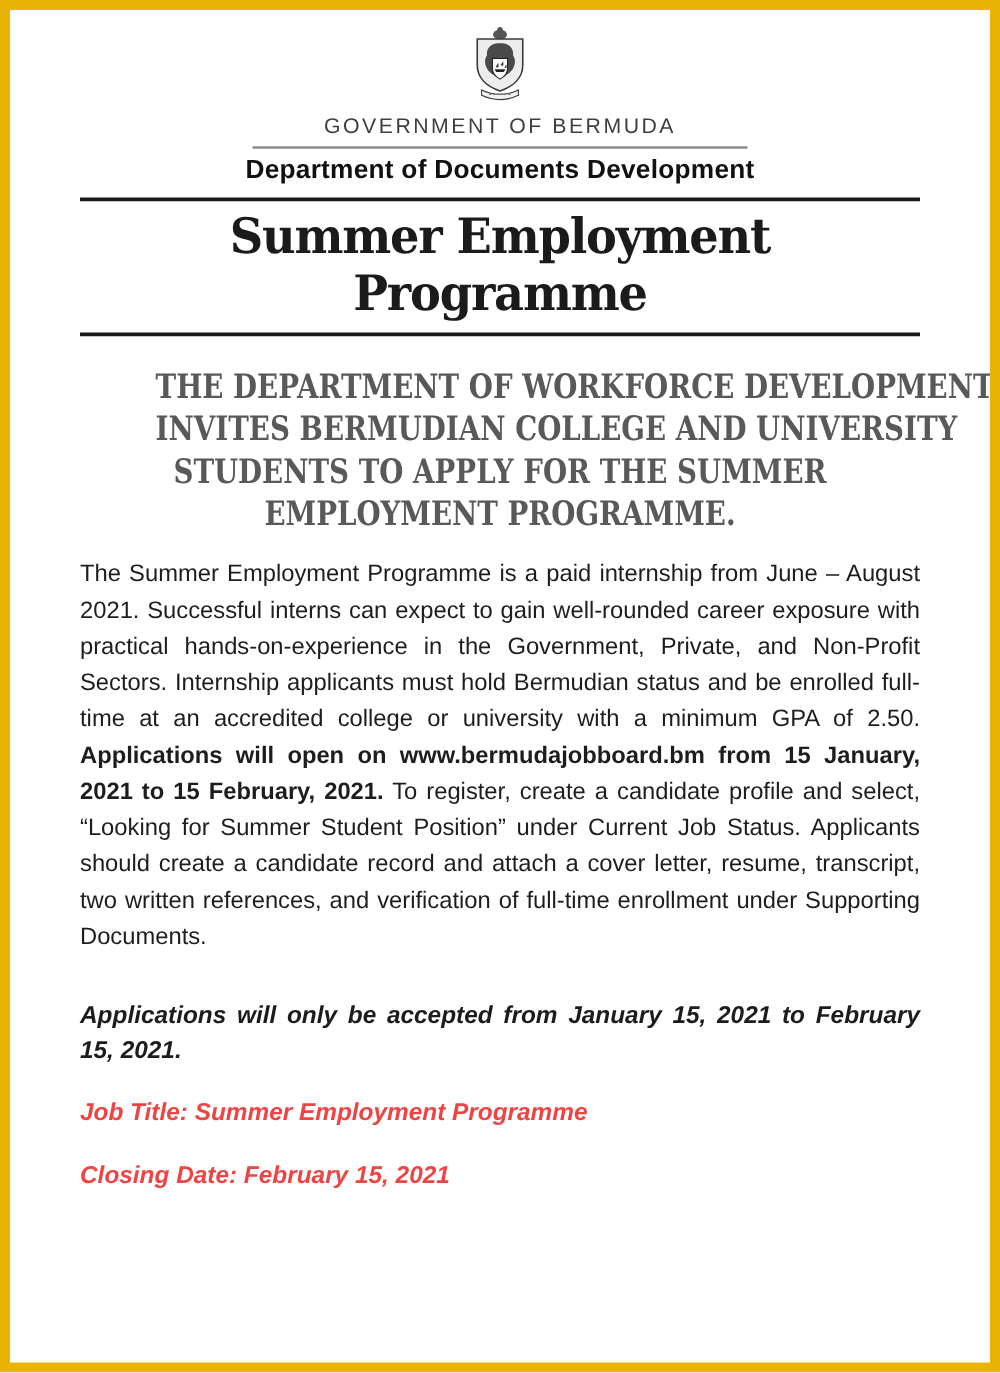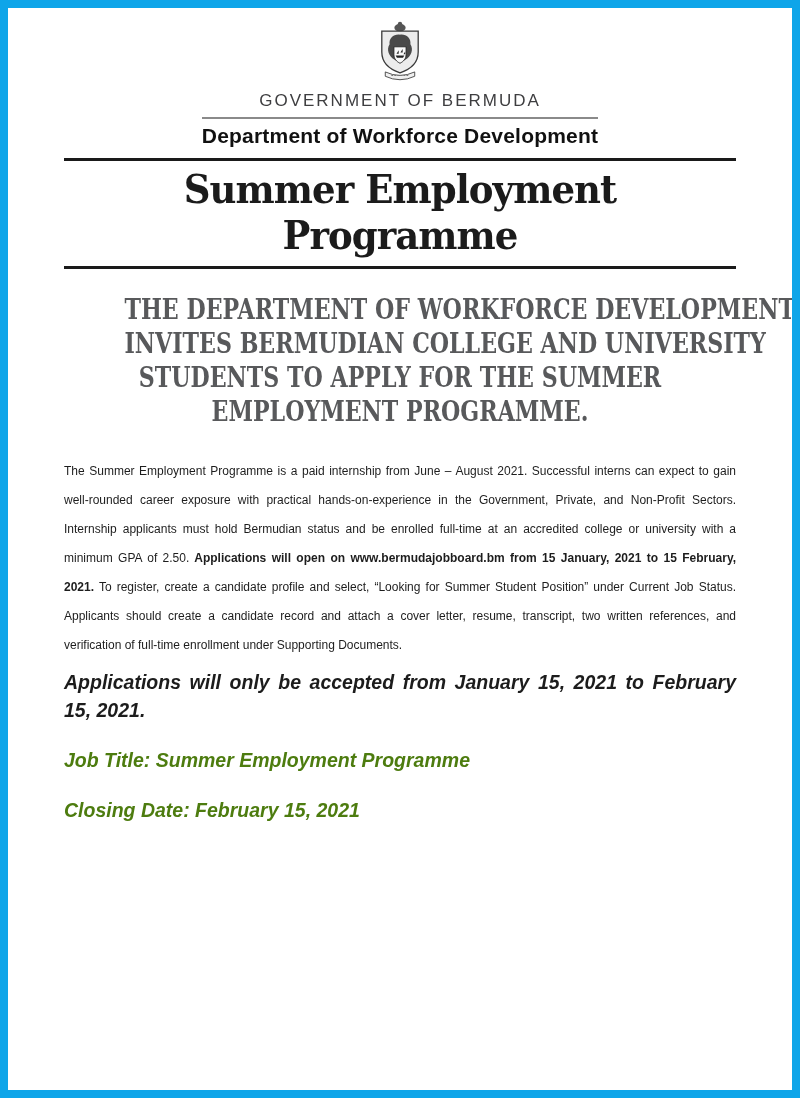--- a/index.html
+++ b/index.html
@@ -1,21 +1,21 @@
 <!DOCTYPE html>
 <html><head>
 <meta charset="utf-8">
 <style>
   html, body { margin: 0; padding: 0; background: #ffffff; }
   .frame {
     width: 800px;
     height: 1098px;
     box-sizing: border-box;
     background: #ffffff;
-    border: 8px solid #0ea5e9;
+    border: 8px solid #eab308;
     padding: 8px 56px 0 56px;
     overflow: hidden;
     font-family: "Liberation Sans", sans-serif;
     color: #1d1d1d;
   }
   .header { text-align: center; }
   .crest { display: block; margin: 4px auto 0 auto; }
   .gov-line {
     margin-top: 7px;
     font-size: 17px;
@@ -55,43 +55,43 @@
     margin: 24px 0 10px 0;
     text-align: center;
     font-family: "DejaVu Serif", serif;
     font-weight: 700;
     font-size: 27px;
     line-height: 34px;
     transform: scaleX(0.82);
   }
   .invitation .line { display: block; white-space: nowrap; }
   .body-para {
-    margin-top: 28px;
-    font-size: 12px;
+    margin-top: 16px;
+    font-size: 19px;
     line-height: 29px;
     text-align: justify;
     color: #1d1d1d;
   }
   .body-para .emph { font-weight: 700; }
   .notice {
-    margin-top: 8px;
+    margin-top: 34px;
     font-size: 19.5px;
     line-height: 28px;
     font-weight: 700;
     font-style: italic;
     text-align: justify;
     color: #1c1c1c;
   }
   .footer-line {
     margin-top: 22px;
     font-size: 19.5px;
     line-height: 28px;
     font-weight: 700;
     font-style: italic;
-    color: #4d7c0f;
+    color: #ef4444;
   }
 </style>
 </head>
 <body>
 
 <div class="frame">
 
   <div class="header">
     <svg class="crest" width="52" height="64" viewBox="0 0 60 72" xmlns="http://www.w3.org/2000/svg">
       <circle cx="30" cy="3.5" r="2.5" fill="#555555"></circle>
@@ -101,21 +101,21 @@
       <path d="M23,30 H37 V39 C37,44 34,47 30,49 C26,47 23,44 23,39 Z" fill="#fafafa" stroke="#222222" stroke-width="1"></path>
       <path d="M26,38 l2.5,-4 v4 z" fill="#222222"></path>
       <path d="M30.5,36.5 l2.5,-4 v4 z" fill="#222222"></path>
       <path d="M34,38.5 l2,-3 v3 z" fill="#222222"></path>
       <path d="M25,40 h10 l-1.5,2.5 h-7 z" fill="#222222"></path>
       <path d="M13,59 Q30,67 47,59 L47,64 Q30,72 13,64 Z" fill="#f0f0f0" stroke="#3a3a3a" stroke-width="1"></path>
       <line x1="20" y1="63" x2="40" y2="63" stroke="#777777" stroke-width="1.2" stroke-dasharray="2,1.5"></line>
     </svg>
     <div class="gov-line">GOVERNMENT OF BERMUDA</div>
     <div class="thin-rule"></div>
-    <div class="dept-line">Department of Workforce Development</div>
+    <div class="dept-line">Department of Documents Development</div>
   </div>
 
   <div class="black-rule"></div>
   <div class="banner-title">Summer Employment Programme</div>
   <div class="black-rule below"></div>
 
   <div class="invitation" style="color:#58595b;">
     <span class="line">THE DEPARTMENT OF WORKFORCE DEVELOPMENT</span>
     <span class="line">INVITES BERMUDIAN COLLEGE AND UNIVERSITY</span>
     <span class="line">STUDENTS TO APPLY FOR THE SUMMER</span>

